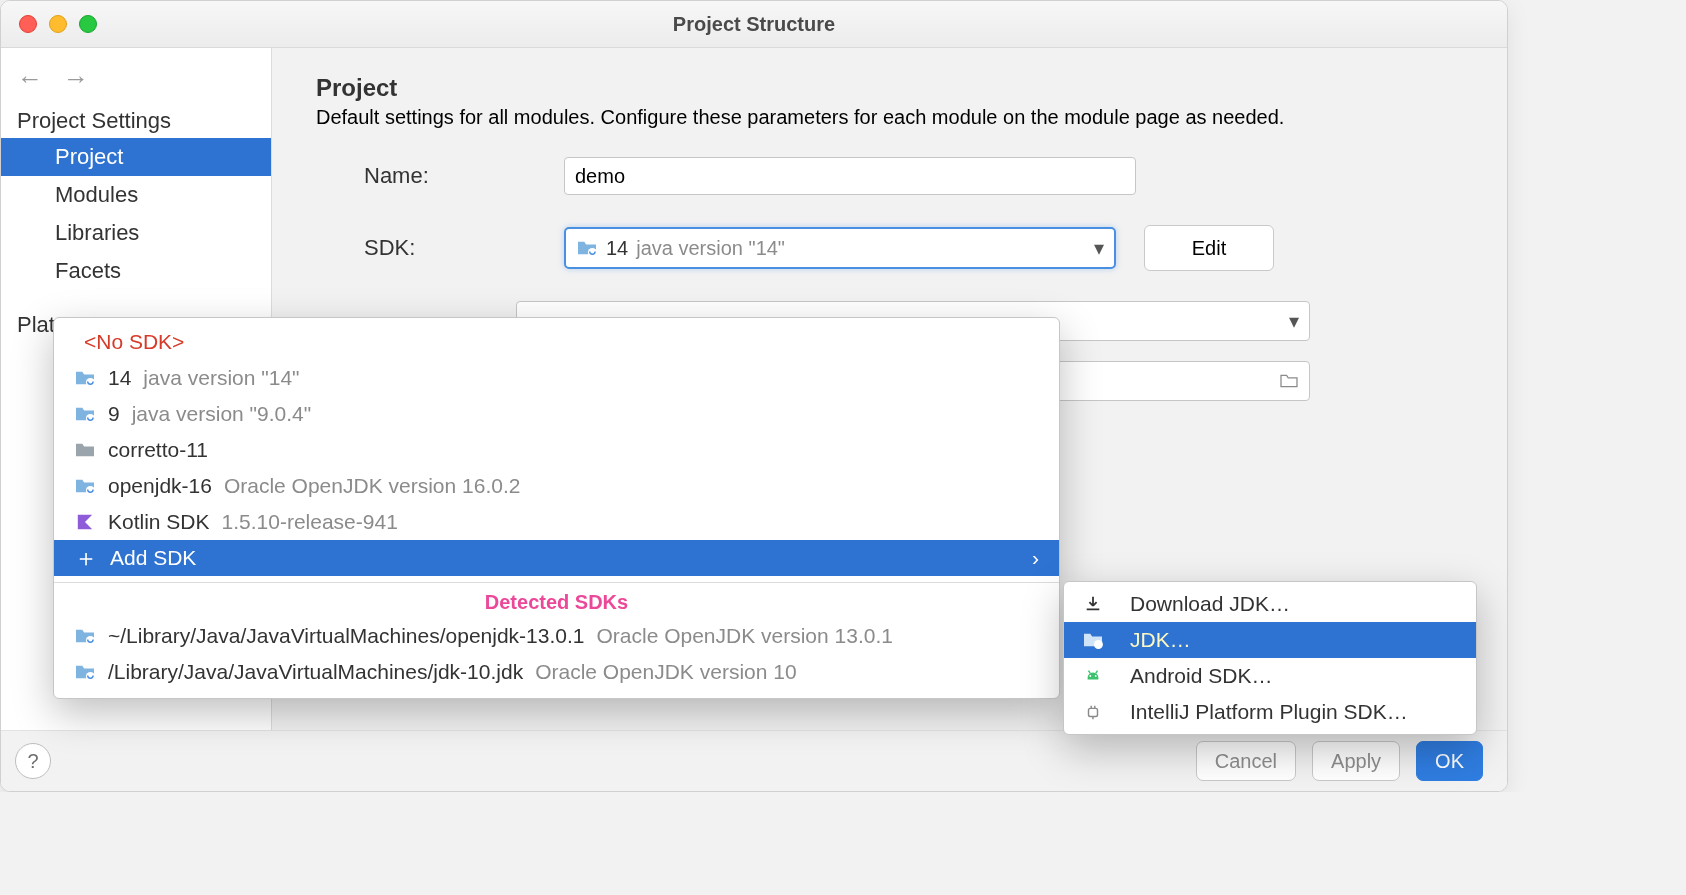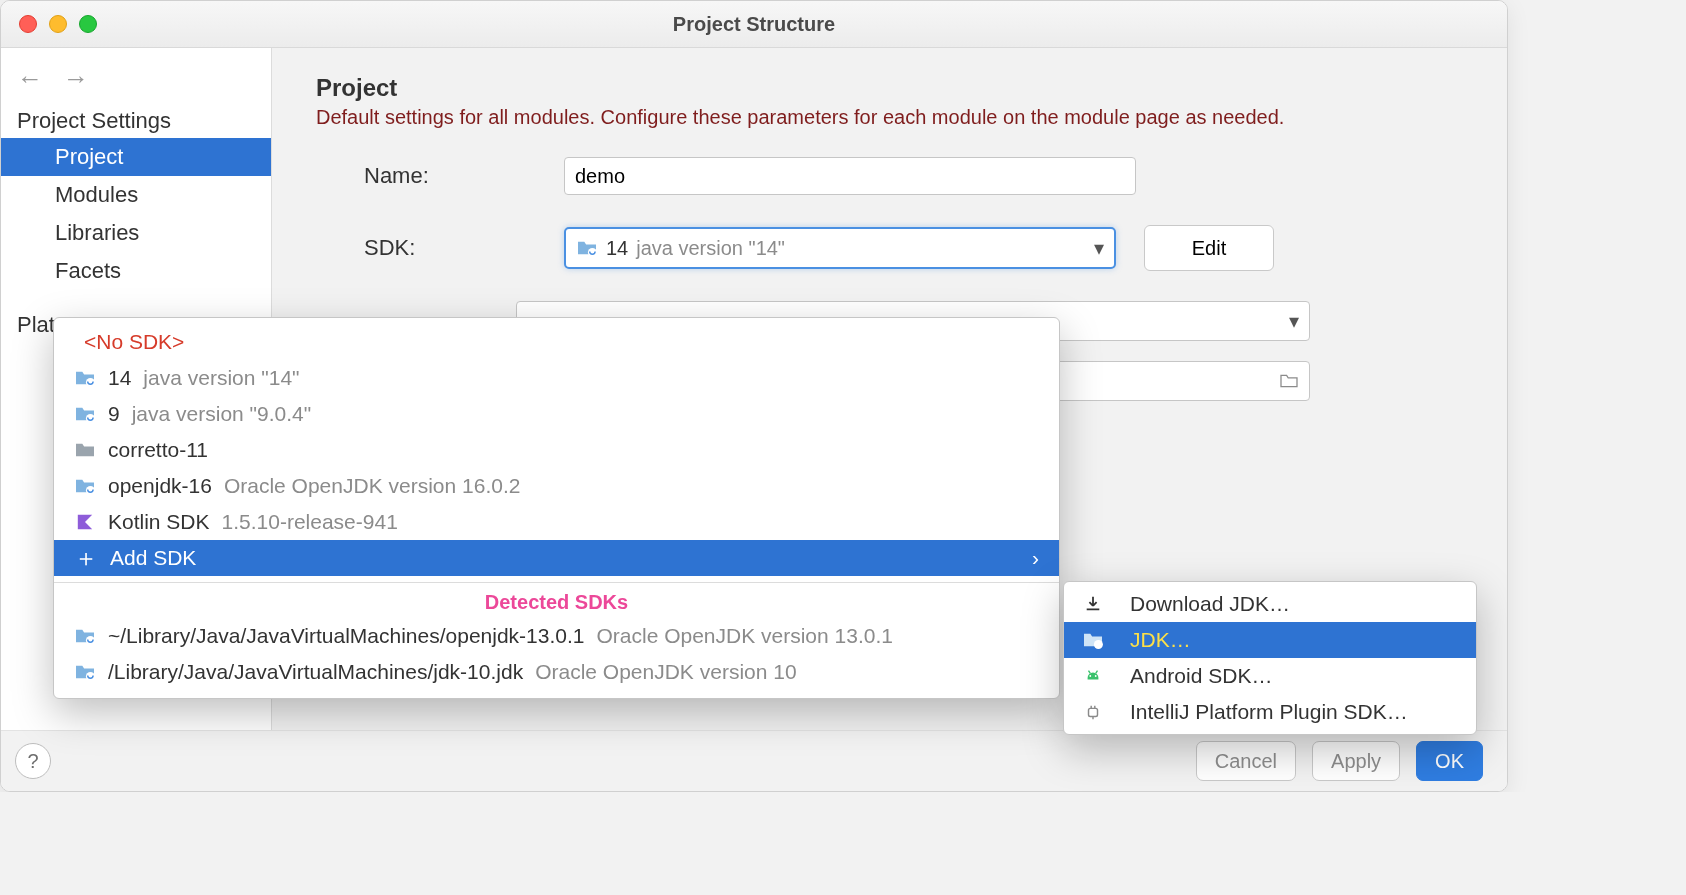--- a/index.html
+++ b/index.html
@@ -15,21 +15,21 @@
   
   .body{display:flex;height:calc(100% - 46px - 60px);}
   .sidebar{width:270px;border-right:1px solid #dcdcdc;background:#fff;display:flex;flex-direction:column;}
   .navrow{display:flex;gap:20px;padding:14px 10px 10px 16px;color:#9a9a9a;}
   .arrow{font-size:26px;line-height:1;}
   .side-heading{padding:10px 16px 4px 16px;font-size:22px;color:#333;}
   .side-item{padding:6px 16px 6px 54px;font-size:22px;color:#333;cursor:pointer;}
   .side-item.selected{background:#2e73d2;color:#fff;}
   .main{flex:1;padding:26px 44px 0 44px;background:#f2f2f2;overflow:hidden;}
   .main h2{margin:0 0 4px 0;font-size:24px;font-weight:700;color:#333;}
-  .subtitle{color:#7f1d1d;font-size:20px;margin-bottom:28px;}
+  .subtitle{color:#000000;font-size:20px;margin-bottom:28px;}
   .form-row{display:flex;align-items:center;margin-bottom:30px;margin-left:48px;}
   .form-label{width:200px;font-size:22px;color:#333;}
   .text-input{width:550px;height:36px;border:1px solid #c6c6c6;border-radius:4px;background:#fff;font-size:20px;padding:0 10px;}
   .combo{width:528px;height:38px;border:2px solid #4a90e2;border-radius:5px;background:#fff;display:flex;align-items:center;padding:0 10px;gap:8px;box-shadow:0 0 6px rgba(74,144,226,.35);}
   .combo .caret{margin-left:auto;color:#555;}
   .edit-btn{width:130px;height:46px;margin-left:28px;background:#fff;border:1px solid #c9c9c9;border-radius:6px;font-size:20px;}
   .ghost-combo{width:772px;height:38px;border:1px solid #c6c6c6;border-radius:4px;background:#fff;margin-left:200px;display:flex;align-items:center;justify-content:flex-end;padding:0 10px;color:#555;margin-bottom:20px;}
   .ghost-input{width:772px;height:38px;border:1px solid #c6c6c6;border-radius:4px;background:#fff;margin-left:200px;display:flex;align-items:center;justify-content:flex-end;padding:0 10px;color:#888;margin-bottom:14px;}
   .folder-ico{width:20px;height:16px;}
   .helper{margin-left:200px;color:#707070;font-size:20px;}
@@ -44,21 +44,21 @@
   .popup-item .dim{color:#8b8b8b;}
   .popup-item.nosdk{color:#d63b2a;padding-left:30px;}
   .popup-item.addsdk{background:#2e73d2;color:#fff;}
   .popup-item.addsdk .chev{margin-left:auto;color:#fff;}
   .popup-sep{border-top:1px solid #dcdcdc;margin:6px 0;}
   .popup-heading{text-align:center;color:#ec4899;font-weight:600;padding:2px 0 4px 0;}
   .ico{width:22px;height:18px;flex:0 0 22px;display:inline-block;}
   
   .submenu{position:absolute;left:1062px;top:580px;width:412px;background:#fff;border:1px solid #c6c6c6;border-radius:6px;box-shadow:0 14px 40px rgba(0,0,0,.25);z-index:11;padding:4px 0;}
   .submenu-item{display:flex;align-items:center;gap:26px;padding:6px 18px;font-size:21px;cursor:pointer;}
-  .submenu-item.sel{background:#2e73d2;color:#fde047;}
+  .submenu-item.sel{background:#2e73d2;color:#fef9c3;}
 </style>
 </head>
 <body>
 
 <div class="window">
 
   <div class="titlebar">
     <div class="traffic">
       <div class="dot red"></div>
       <div class="dot yellow"></div>

